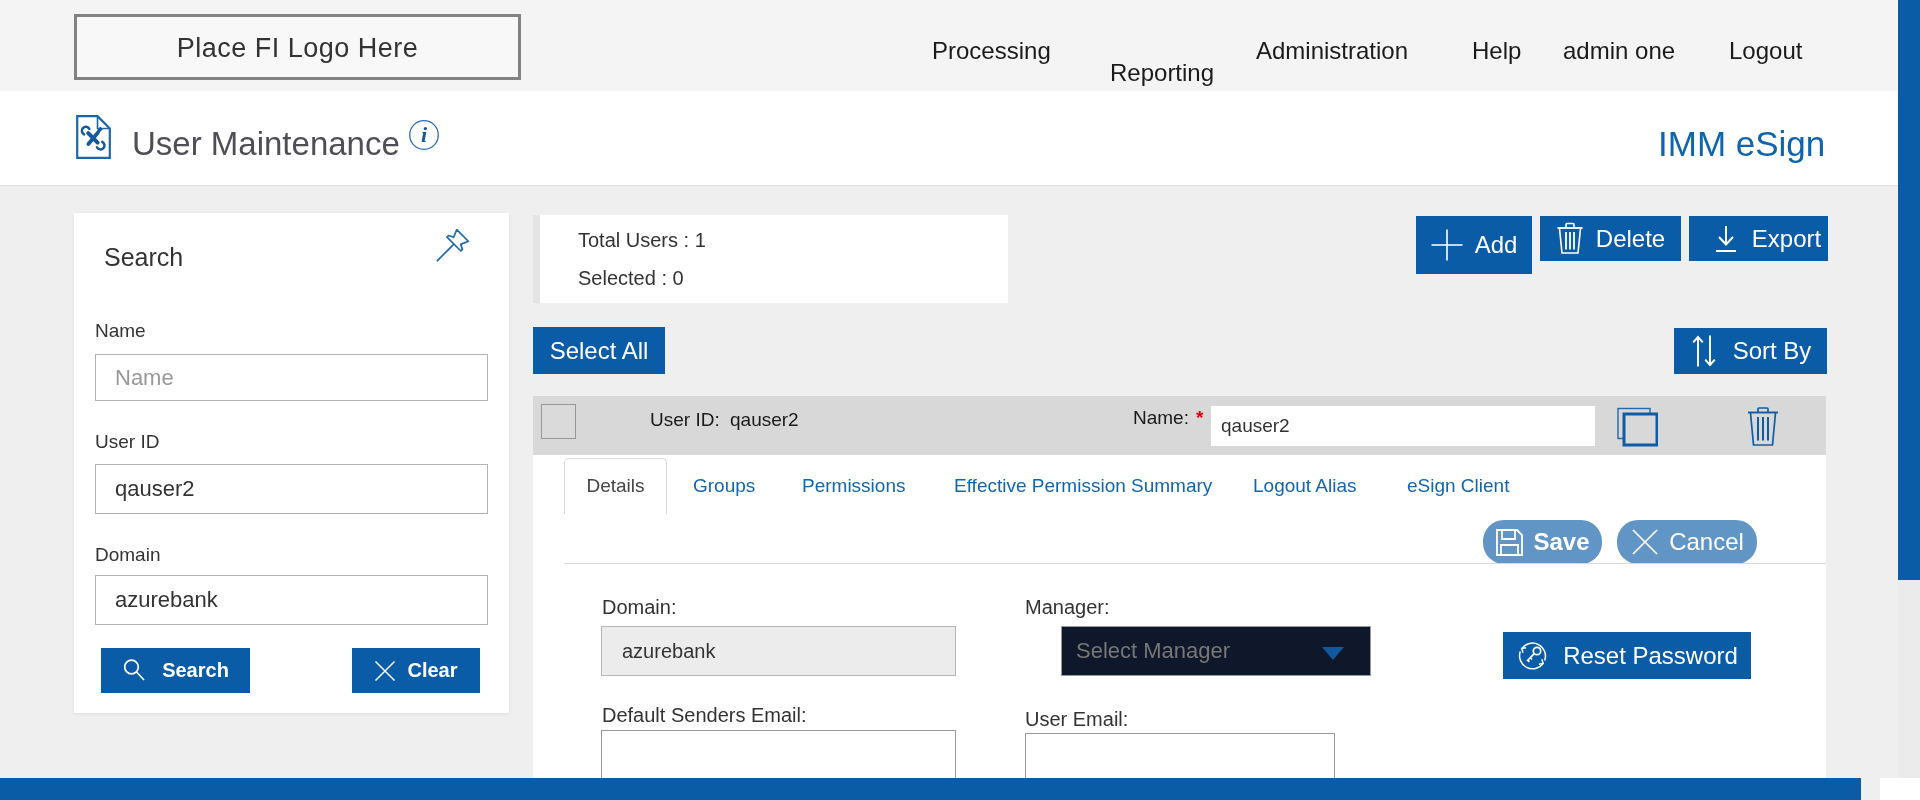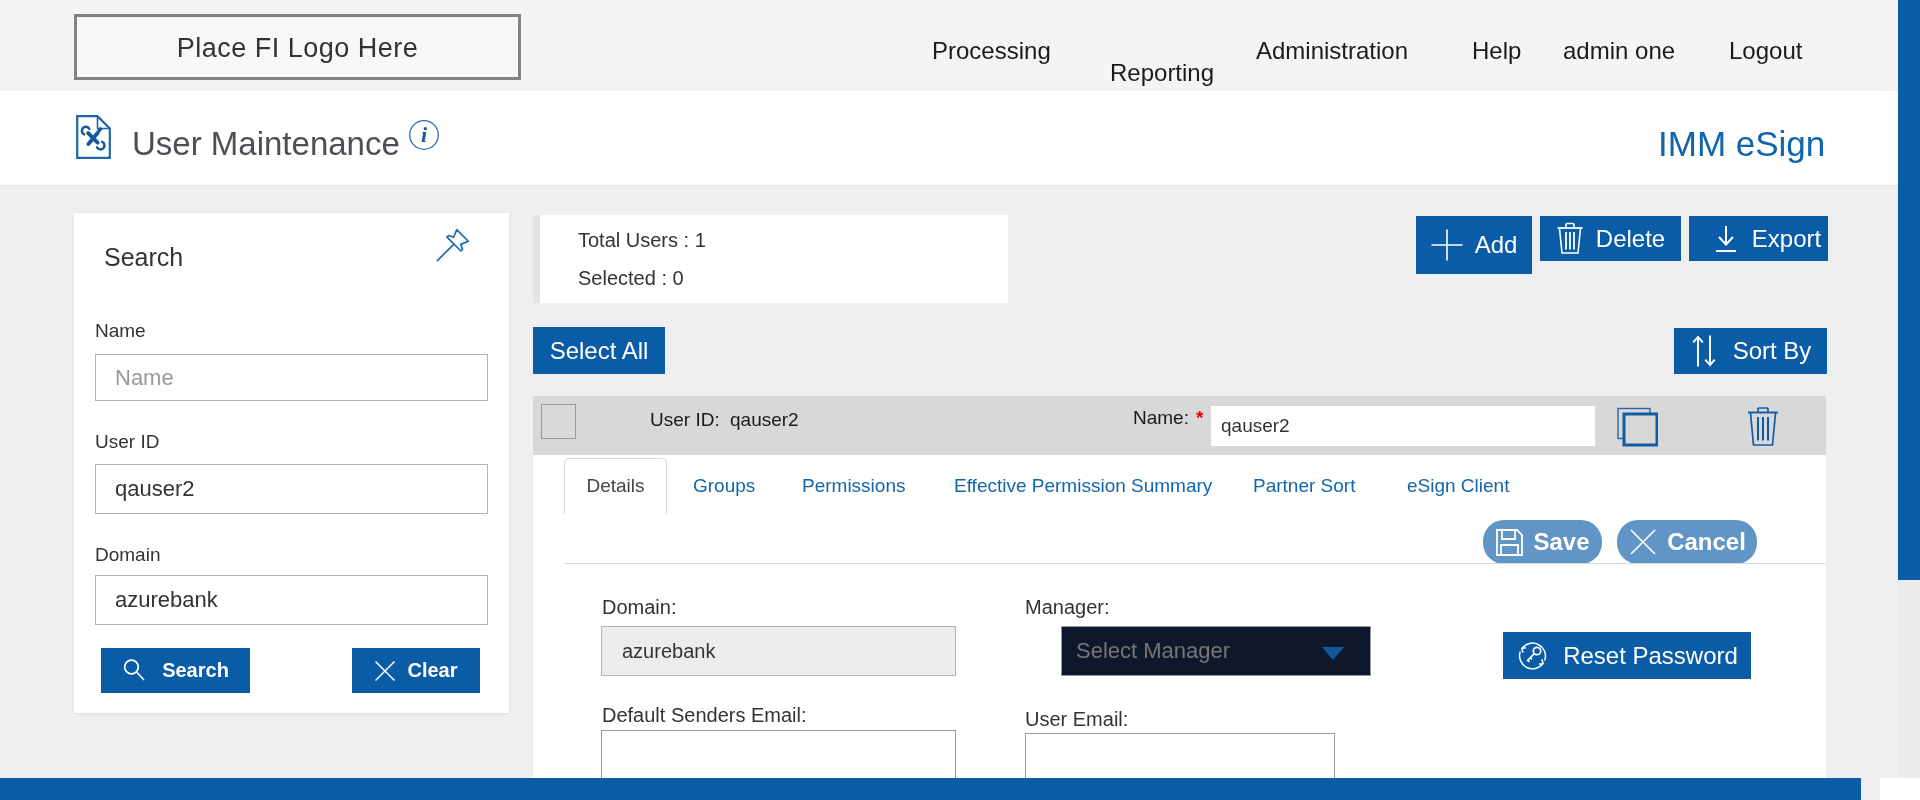--- a/index.html
+++ b/index.html
@@ -154,30 +154,30 @@
   <path d="M2 6.5 H32" stroke="#0f5ca5" stroke-width="1.9"></path>
   <path d="M4.5 7 L7.5 39 H26.5 L29.5 7" fill="none" stroke="#0f5ca5" stroke-width="1.7"></path>
   <path d="M12 11 V34.5 M17 11 V34.5 M22 11 V34.5" stroke="#0f5ca5" stroke-width="2"></path>
 </svg>
 
 <div class="abs" id="cpanel"></div>
 <div class="abs" id="dtab">Details</div>
 <span class="abs tab" style="left:693px;">Groups</span>
 <span class="abs tab" style="left:802px;">Permissions</span>
 <span class="abs tab" style="left:954px;">Effective Permission Summary</span>
-<span class="abs tab" style="left:1253px;">Partner Sort</span>
+<span class="abs tab" style="left:1253px;">Logout Alias</span>
 <span class="abs tab" style="left:1407px;">eSign Client</span>
 
 <div class="abs mutedbtn" style="left:1483px; top:520px; width:119px; height:44px; font-size:24px; font-weight:bold;">
   <svg width="29" height="29" viewBox="0 0 29 29" style="margin-right:9px;">
     <path d="M2 2 H22 L27 7 V27 H2 Z" fill="none" stroke="#fff" stroke-width="1.8"></path>
     <path d="M7 2 V11 H20 V2" fill="none" stroke="#fff" stroke-width="1.8"></path>
     <path d="M6 27 V17 H23 V27" fill="none" stroke="#fff" stroke-width="1.8"></path>
   </svg>Save</div>
-<div class="abs mutedbtn" style="left:1617px; top:520px; width:140px; height:44px; font-size:24px; font-weight:bold;">
+<div class="abs mutedbtn" style="left:1617px; top:520px; width:140px; height:44px; font-size:24px; font-weight:normal;">
   <svg width="30" height="30" viewBox="0 0 30 30" style="margin-right:9px;">
     <path d="M3 3 L27 27 M27 3 L3 27" stroke="#fff" stroke-width="1.7"></path>
   </svg>Cancel</div>
 <div class="abs" id="hline"></div>
 
 <span class="abs flabel" style="left:602px; top:596px;">Domain:</span>
 <div class="abs" style="left:601px; top:626px; width:355px; height:50px; background:#ececec; border:1px solid #b5b5b5; line-height:48px; padding-left:20px; font-size:20px; color:#333;">azurebank</div>
 <span class="abs flabel" style="left:1025px; top:596px;">Manager:</span>
 <div class="abs" style="left:1025px; top:626px; width:310px; height:50px; background:#0f172a; border:1px solid #999; line-height:48px; padding-left:14px; font-size:22px; color:#777;margin-left:36px;">Select Manager
   <div style="position:absolute; right:26px; top:20px; width:0; height:0; border-left:11px solid transparent; border-right:11px solid transparent; border-top:13px solid #10599f;"></div>

